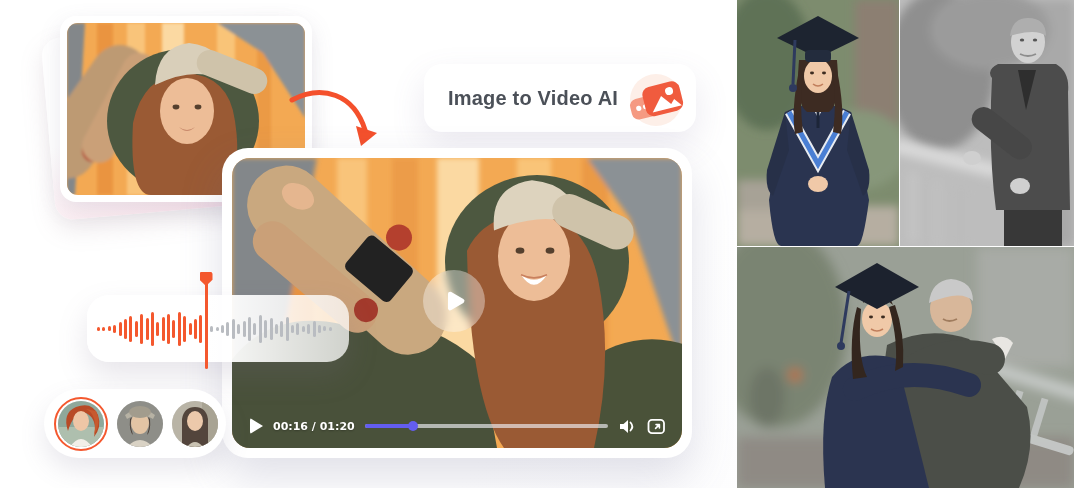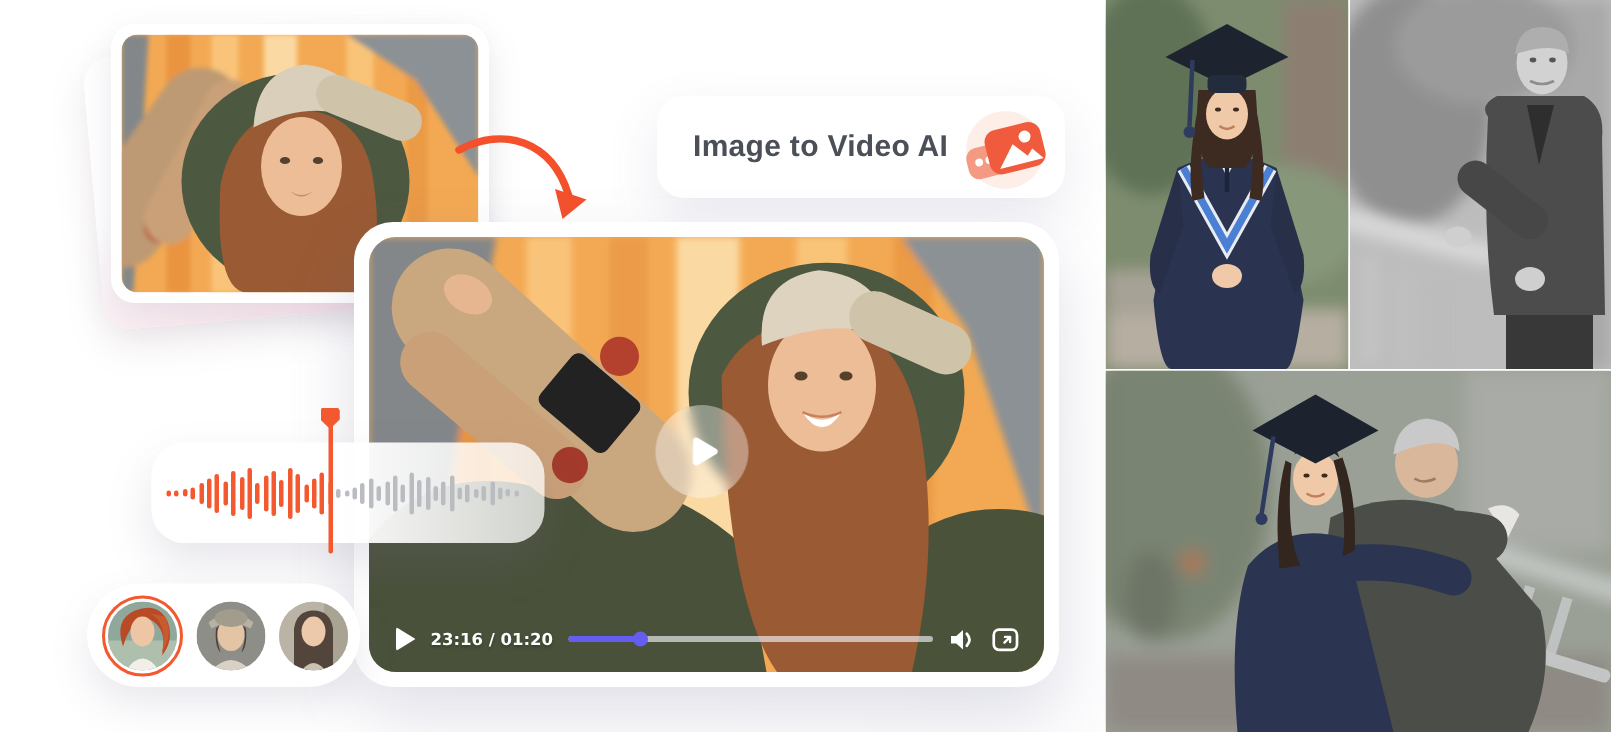--- a/index.html
+++ b/index.html
@@ -1,19 +1,19 @@
 <!DOCTYPE html>
 <html style="--accent: #f4582e; --progress: #635df0; --badge-text: #4b5058;"><head>
 <meta charset="utf-8">
 <style>
   html,body{margin:0;padding:0;background:#fff;}
   .stage{position:relative;width:1074px;height:488px;overflow:hidden;
          font-family:"Liberation Sans",sans-serif;background:linear-gradient(135deg,#ffffff 60%,#fbfbfd);}
   
-  .left{position:absolute;left:16px;top:0;width:737px;height:360px;}
+  .left{position:absolute;left:2px;top:0;width:737px;height:360px;}
   .stack-card{position:absolute;left:46px;top:28px;width:254px;height:182px;border-radius:18px;
               background:linear-gradient(160deg,#ffffff 40%,#f9dde6);transform:rotate(-5deg);
               box-shadow:0 10px 24px rgba(150,120,140,.18);z-index:1;}
   .source-card{position:absolute;left:58px;top:16px;width:252px;height:186px;border-radius:16px;
                background:#fff;padding:7px;box-sizing:border-box;z-index:2;
                box-shadow:0 8px 22px rgba(120,110,140,.16);}
   .source-card .ph{width:100%;height:100%;border-radius:11px;overflow:hidden;}
   .ph svg{display:block;width:100%;height:100%;}
   .arrow{position:absolute;left:286px;top:88px;width:94px;height:62px;z-index:2;}
   
@@ -170,21 +170,21 @@
         </svg>
 
         <div class="play-overlay">
           <svg width="34" height="34" viewBox="0 0 62 62">
             <polygon points="24,18 46,31 24,44" fill="#fff" stroke="#fff" stroke-width="8" stroke-linejoin="round"></polygon>
           </svg>
         </div>
 
         <div class="controls">
           <span class="c-play"></span>
-          <span class="c-time">23:16 / 01:20</span>
+          <span class="c-time">00:16 / 01:20</span>
           <div class="c-track">
             <div class="c-fill" style="width: 20%;"></div>
             <div class="c-knob" style="left: 20%;"></div>
           </div>
           <svg class="c-ico" viewBox="0 0 19 17">
             <path d="M2,6 h3.5 l4.5,-4 v13 l-4.5,-4 h-3.5 z" fill="#fff"></path>
             <path d="M12.5,4.5 q3.6,4 0,8" fill="none" stroke="#fff" stroke-width="1.8" stroke-linecap="round"></path>
           </svg>
           <svg class="c-ico" viewBox="0 0 19 17">
             <rect x="1.5" y="1.8" width="15.5" height="13.4" rx="3.5" fill="none" stroke="#fff" stroke-width="1.8"></rect>

